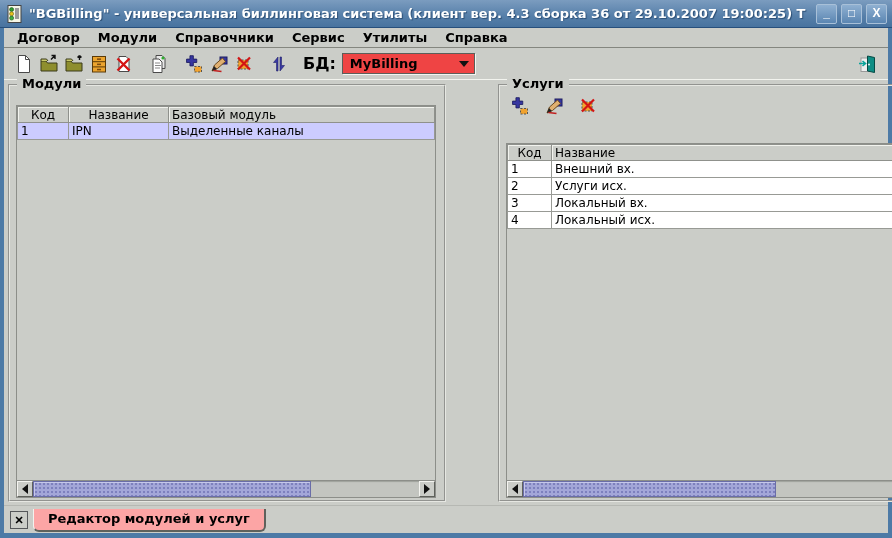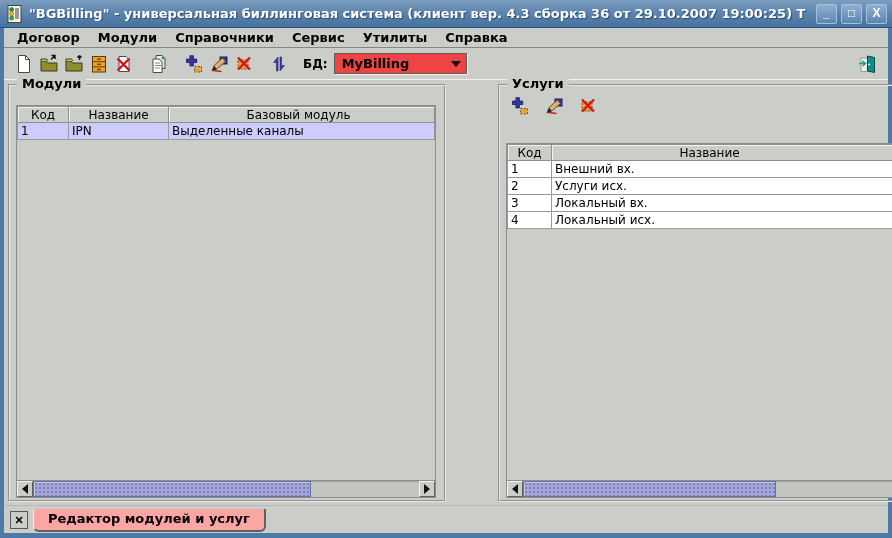--- a/index.html
+++ b/index.html
@@ -47,21 +47,21 @@
   
   .toolbar {
     height:32px; flex:none; background:#cbcdc8;
     border-bottom:1px solid #f2f3ee;
     display:flex; align-items:center; padding-left:9px; position:relative;
   }
   .tbtn { width:22px; height:22px; margin-right:3px; padding:0; border:none;
     background:transparent; display:flex; align-items:center; justify-content:center; }
   .tbtn svg { width:20px; height:20px; }
   .tb-gap { width:10px; flex:none; }
-  .db-label { font-weight:bold; font-size:12px; margin:0 6px 0 10px; }
+  .db-label { font-weight:bold; font-size:16px; margin:0 6px 0 10px; }
   .combo {
     width:133px; height:21px; background:#ef4444;
     border:1px solid #5c5e59; box-shadow:1px 1px 0 #f4f4f0;
     display:flex; align-items:center; cursor:default;
   }
   .combo-value { flex:1; font-weight:bold; font-size:13px; padding-left:7px; }
   .combo-arrow { width:20px; display:flex; justify-content:center; }
   .combo-arrow i { width:0; height:0; border-left:5px solid transparent;
     border-right:5px solid transparent; border-top:6px solid #111; }
   .exit-btn { position:absolute; right:6px; top:5px; }
@@ -89,21 +89,21 @@
     height:16px; background:#cbcdc8; font-weight:normal; font-size:12px;
     border:1px solid #8f918c; box-shadow:inset 1px 1px 0 #f2f3ee;
     padding:0 3px; white-space:nowrap; overflow:hidden;
   }
   td {
     height:17px; background:#fff; font-size:12px;
     border:1px solid #989a95; padding:0 0 0 3px;
     white-space:nowrap; overflow:hidden;
   }
   tr.selected td { background:#ccccff; }
-  .al-c { text-align:center; } .al-r { text-align:center; } .al-l { text-align:left; }
+  .al-c { text-align:center; } .al-r { text-align:left; } .al-l { text-align:left; }
   .spacer { flex:1; }
   
   .hscroll {
     height:17px; flex:none; display:flex; border-top:1px solid #8c8e89;
     background:#c3c5c0;
   }
   .sb-btn {
     width:16px; height:16px; flex:none; background:#cbcdc8; padding:0;
     border:1px solid; border-color:#f4f4f0 #5f615c #5f615c #f4f4f0;
     display:flex; align-items:center; justify-content:center;

